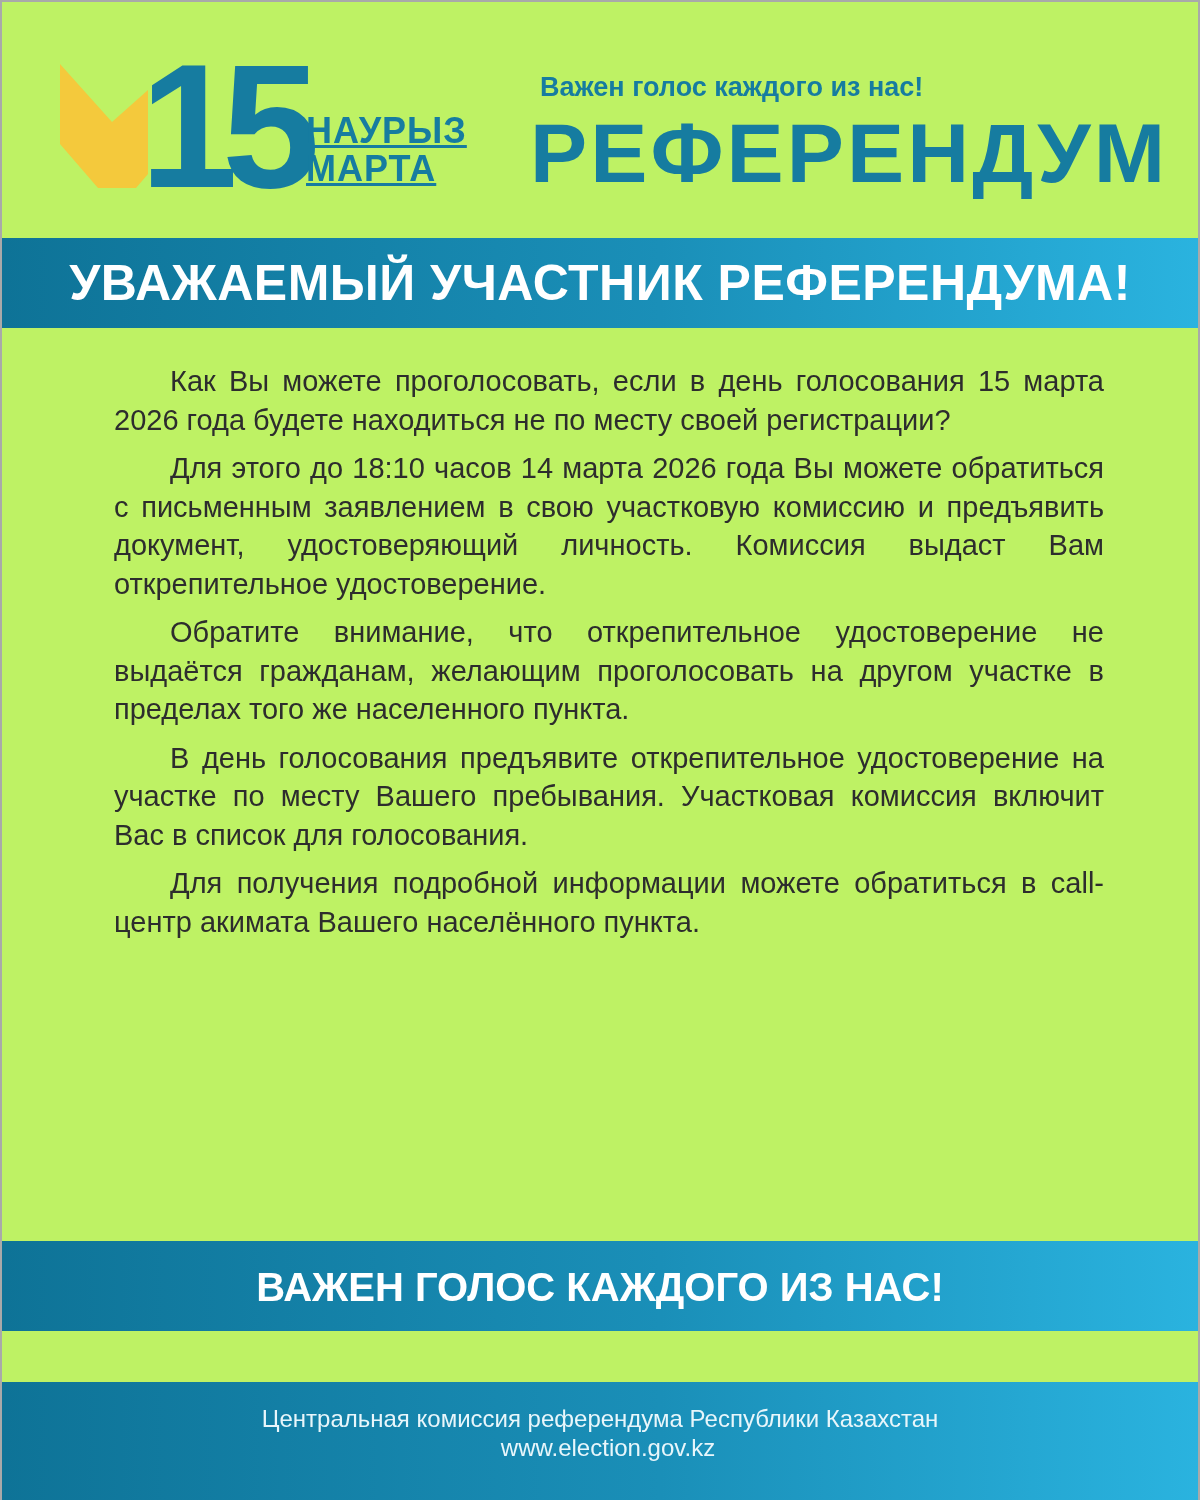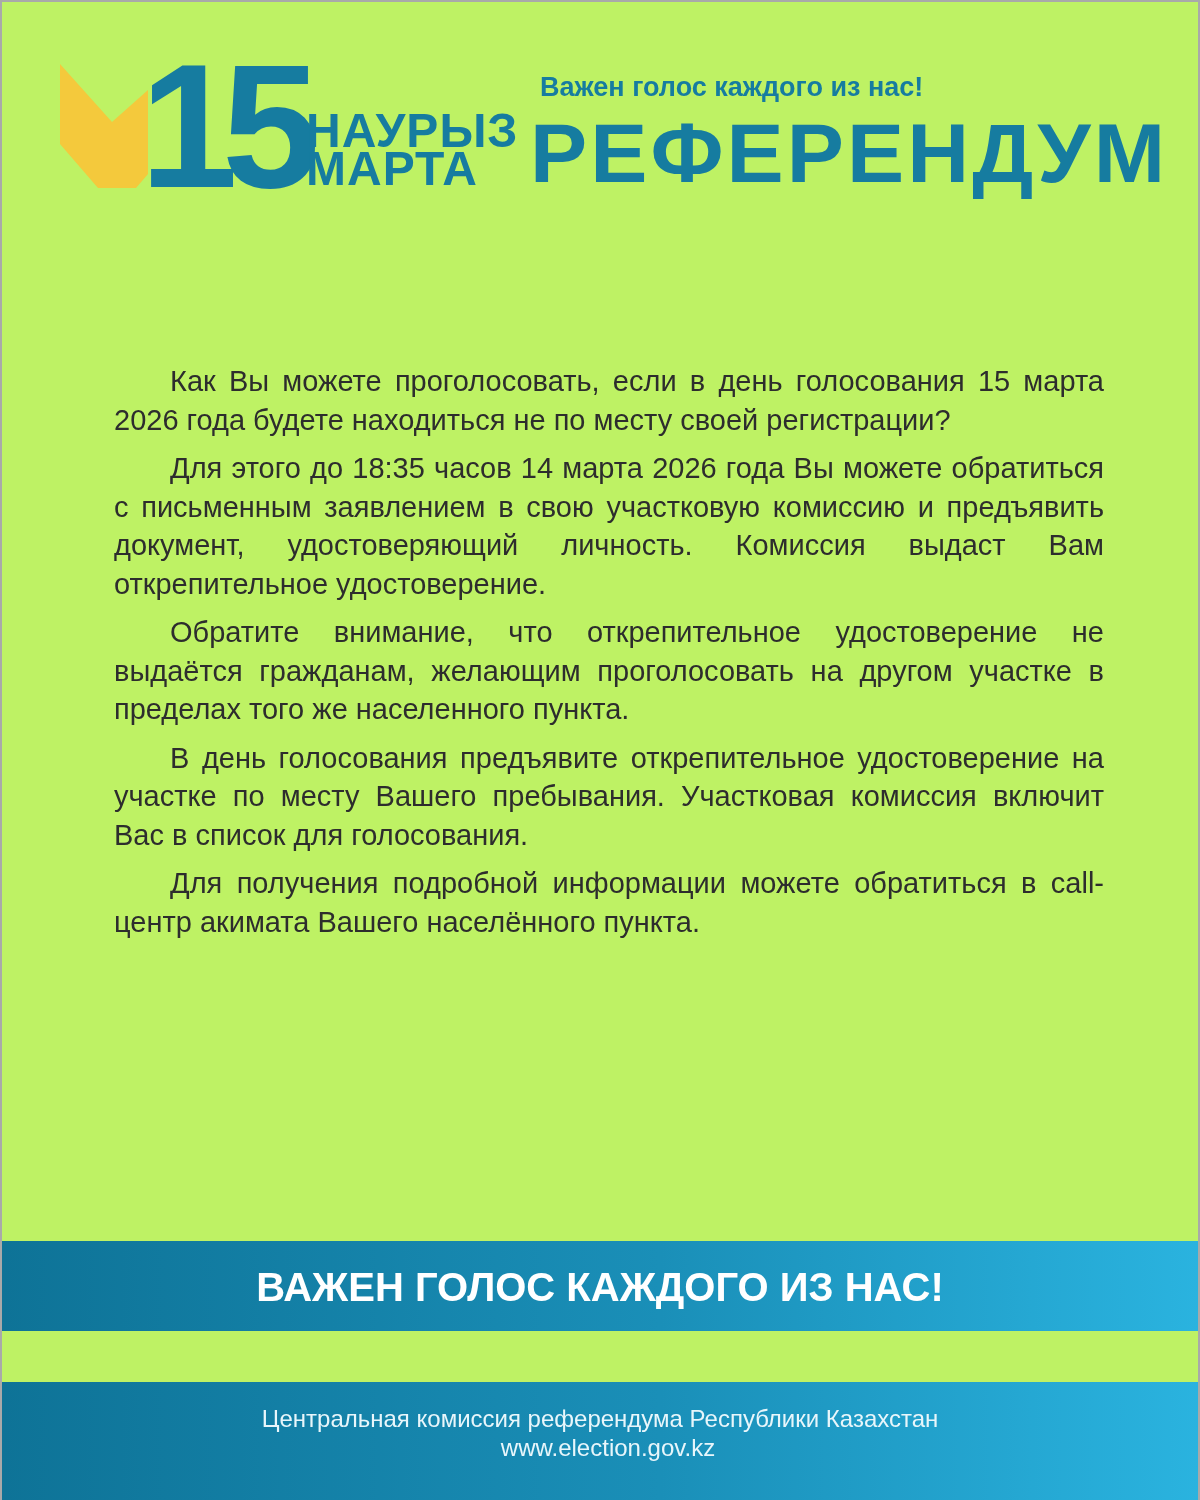--- a/index.html
+++ b/index.html
@@ -13,21 +13,21 @@
   }
   
   .logo-check { position: absolute; left: 58px; top: 62px; width: 98px; height: 124px; }
   .logo-15 {
     position: absolute; left: 138px; top: 36px; font-family: "Liberation Sans", sans-serif;
     font-weight: 700; font-size: 176px; line-height: 176px; color: #167ca0;
     letter-spacing: -16px;
   }
   .logo-months {
     position: absolute; left: 304px; top: 110px; color: #167ca0; font-weight: 700;
-    font-size: 48px; line-height: 38px; letter-spacing: 1px;
+    font-size: 36px; line-height: 38px; letter-spacing: 1px; text-decoration: underline;
   }
   .logo-months div { height: 38px; }
   .tagline-small {
     position: absolute; left: 538px; top: 70px; color: #167ca0; font-weight: 700;
     font-size: 27px; line-height: 30px;
   }
   .big-title {
     position: absolute; left: 528px; top: 106px; color: #167ca0; font-weight: 700;
     font-size: 84px; line-height: 90px; letter-spacing: 3px; transform: scaleX(1.02);
     transform-origin: left center;
@@ -64,24 +64,27 @@
     </svg>
     <div class="logo-15">15</div>
     <div class="logo-months">
       <div>НАУРЫЗ</div>
       <div>МАРТА</div>
     </div>
     <div class="tagline-small">Важен голос каждого из нас!</div>
     <div class="big-title">РЕФЕРЕНДУМ</div>
   </div>
 
+  <div class="band band-top">
+    <span>УВАЖАЕМЫЙ УЧАСТНИК РЕФЕРЕНДУМА!</span>
+  </div>
 
   <div class="content">
     <p>Как Вы можете проголосовать, если в день голосования 15 марта 2026 года будете находиться не по месту своей регистрации?</p>
-    <p>Для этого до 18:35 часов 14 марта 2026 года Вы можете обратиться с письменным заявлением в свою участковую комиссию и предъявить документ, удостоверяющий личность. Комиссия выдаст Вам открепительное удостоверение.</p>
+    <p>Для этого до 18:10 часов 14 марта 2026 года Вы можете обратиться с письменным заявлением в свою участковую комиссию и предъявить документ, удостоверяющий личность. Комиссия выдаст Вам открепительное удостоверение.</p>
     <p>Обратите внимание, что открепительное удостоверение не выдаётся гражданам, желающим проголосовать на другом участке в пределах того же населенного пункта.</p>
     <p>В день голосования предъявите открепительное удостоверение на участке по месту Вашего пребывания. Участковая комиссия включит Вас в список для голосования.</p>
     <p>Для получения подробной информации можете обратиться в call-центр акимата Вашего населённого пункта.</p>
   </div>
 
   <div class="band band-mid">
     <span>ВАЖЕН ГОЛОС КАЖДОГО ИЗ НАС!</span>
   </div>
 
   <div class="band band-bottom">

